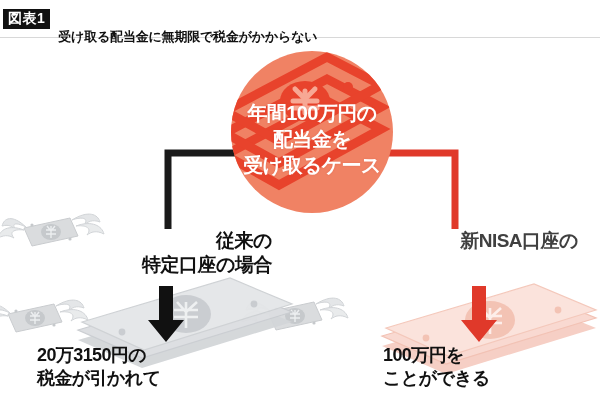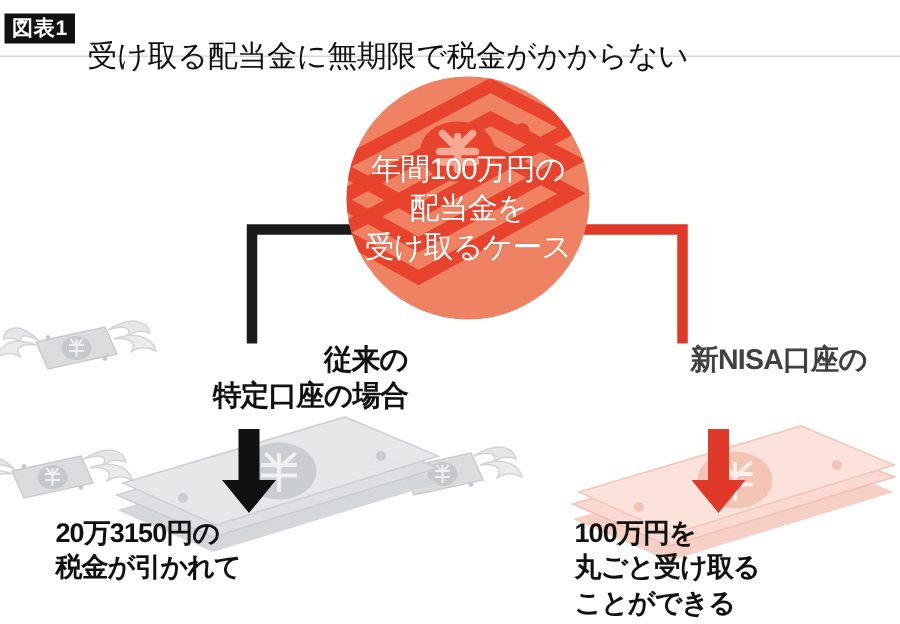--- a/index.html
+++ b/index.html
@@ -40,22 +40,22 @@
     background: #111111;
     color: #ffffff;
     font-size: 14px;
     font-weight: bold;
     letter-spacing: 0.5px;
     padding: 2px 5px 3px 5px;
     line-height: 1.05;
     white-space: nowrap;
   }
   .header-title {
-    font-size: 20px;
-    font-weight: normal;
+    font-size: 13px;
+    font-weight: bold;
     color: #111111;
     white-space: nowrap;
     letter-spacing: -0.2px;
     margin-top: 36px;
   }
   .header-rule {
     position: absolute;
     left: 0;
     top: 37px;
     width: 600px;
@@ -107,21 +107,21 @@
   }
   .center-text {
     position: absolute;
     left: 226px;
     top: 100px;
     width: 172px;
     text-align: center;
     z-index: 25;
     color: #ffffff;
     font-size: 20px;
-    font-weight: normal;
+    font-weight: bold;
     line-height: 1.30;
     letter-spacing: -0.6px;
     text-shadow: 0 0 2px rgba(210,70,45,0.35);
   }
   .center-text div { white-space: nowrap; }
 
   
   .branch-label {
     position: absolute;
     text-align: right;
@@ -277,17 +277,16 @@
   <div class="branch-label branch-right">
     <div>新NISA口座の</div>
   </div>
 
   <svg class="arrow" style="left:459px; top:286px; width:40px; height:56px;" viewBox="0 0 40 56" xmlns="http://www.w3.org/2000/svg">
     <path d="M13 0 L27 0 L27 34 L38 34 L20 56 L2 34 L13 34 Z" fill="#e0392a"></path>
   </svg>
 
   <div class="outcome outcome-right">
     <div>100万円を</div>
-    <div>丸ごと受け取る</div>
     <div>ことができる</div>
   </div>
 
 </div>
 
 </body></html>

